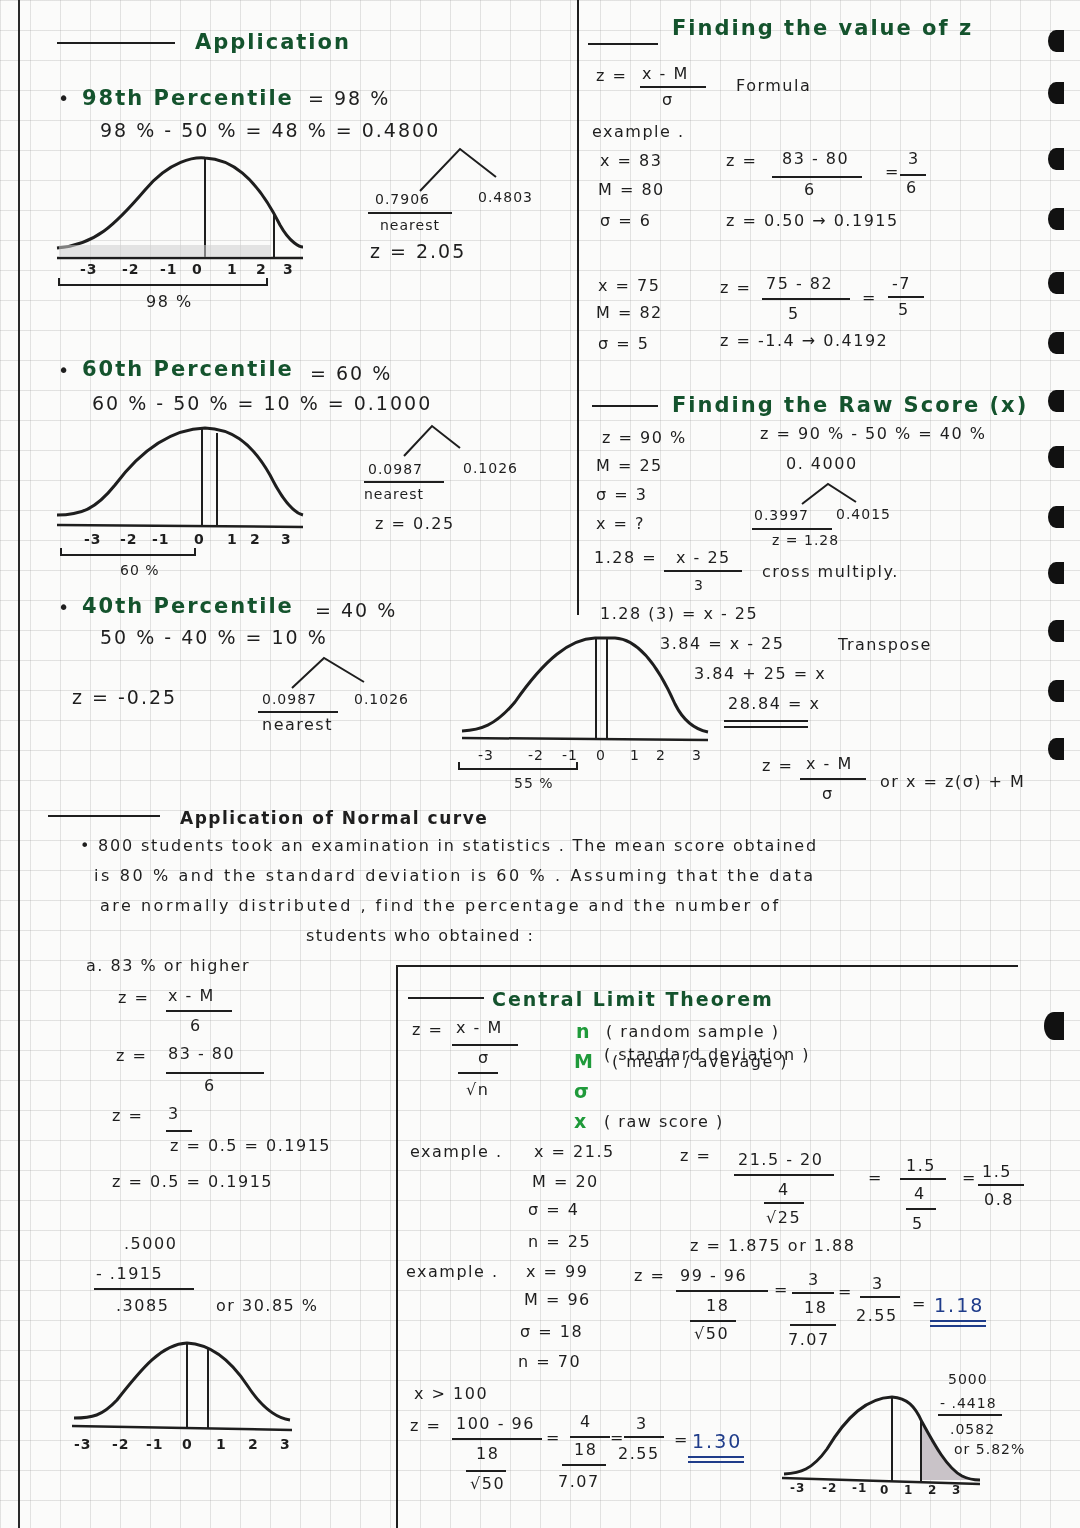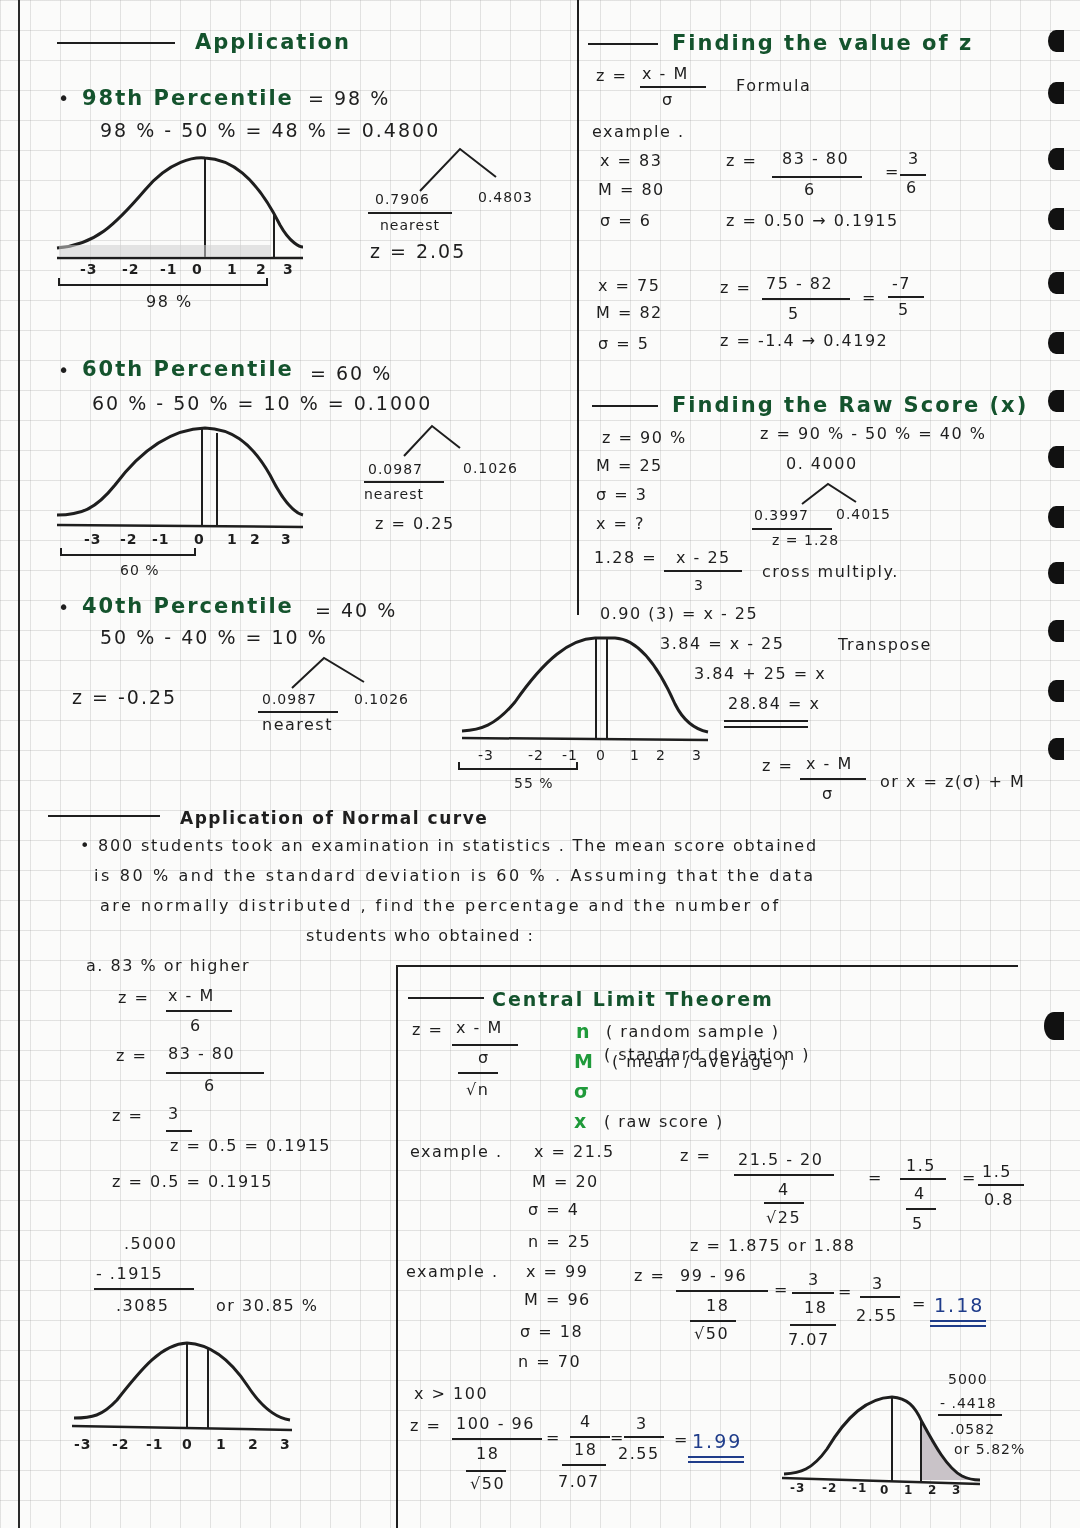--- a/index.html
+++ b/index.html
@@ -144,21 +144,21 @@
     <div class="t xs" style="left:630px;top:748px">1</div>
     <div class="t xs" style="left:656px;top:748px">2</div>
     <div class="t xs" style="left:692px;top:748px">3</div>
   </div>
   <div class="bracket" style="left:458px;top:762px;width:116px"></div>
   <div class="t xs" style="left:514px;top:776px">55 %</div>
 </section>
 
 <section>
   <div class="rule" style="left:588px;top:43px;width:70px"></div>
-  <div class="t h" style="left:672px;top:33px">Finding the value of z</div>
+  <div class="t h" style="left:672px;top:18px">Finding the value of z</div>
   <div class="t sm" style="left:596px;top:68px">z =</div>
   <div class="t sm" style="left:642px;top:66px">x - M</div>
   <div class="frac" style="left:640px;top:86px;width:66px"></div>
   <div class="t sm" style="left:662px;top:92px">σ</div>
   <div class="t sm" style="left:736px;top:78px">Formula</div>
   <div class="t sm" style="left:592px;top:124px">example .</div>
 
   <div class="t sm" style="left:600px;top:153px">x = 83</div>
   <div class="t sm" style="left:598px;top:182px">M = 80</div>
   <div class="t sm" style="left:600px;top:213px">σ = 6</div>
@@ -200,21 +200,21 @@
     </svg>
   <div class="t xs" style="left:754px;top:508px">0.3997</div>
   <div class="t xs" style="left:836px;top:507px">0.4015</div>
   <div class="frac" style="left:752px;top:528px;width:80px"></div>
   <div class="t xs" style="left:772px;top:533px">z = 1.28</div>
   <div class="t sm" style="left:594px;top:550px">1.28 =</div>
   <div class="t sm" style="left:676px;top:550px">x - 25</div>
   <div class="frac" style="left:664px;top:570px;width:78px"></div>
   <div class="t xs" style="left:694px;top:578px">3</div>
   <div class="t sm" style="left:762px;top:564px">cross multiply.</div>
-  <div class="t sm" style="left:600px;top:606px">0.90 (3) = x - 25</div>
+  <div class="t sm" style="left:600px;top:606px">1.28 (3) = x - 25</div>
   <div class="t sm" style="left:660px;top:636px">3.84 = x - 25</div>
   <div class="t sm" style="left:838px;top:637px">Transpose</div>
   <div class="t sm" style="left:694px;top:666px">3.84 + 25 = x</div>
   <div class="t sm" style="left:728px;top:696px">28.84 = x</div>
   <div class="frac" style="left:724px;top:720px;width:84px"></div>
   <div class="frac" style="left:724px;top:726px;width:84px"></div>
   <div class="t sm" style="left:762px;top:758px">z =</div>
   <div class="t sm" style="left:806px;top:756px">x - M</div>
   <div class="frac" style="left:800px;top:778px;width:66px"></div>
   <div class="t sm" style="left:822px;top:786px">σ</div>
@@ -348,21 +348,21 @@
   <div class="t sm" style="left:580px;top:1414px">4</div>
   <div class="frac" style="left:570px;top:1436px;width:40px"></div>
   <div class="t sm" style="left:574px;top:1442px">18</div>
   <div class="frac" style="left:562px;top:1464px;width:44px"></div>
   <div class="t sm" style="left:558px;top:1474px">7.07</div>
   <div class="t sm" style="left:610px;top:1430px">=</div>
   <div class="t sm" style="left:636px;top:1416px">3</div>
   <div class="frac" style="left:624px;top:1436px;width:40px"></div>
   <div class="t sm" style="left:618px;top:1446px">2.55</div>
   <div class="t sm" style="left:674px;top:1432px">=</div>
-  <div class="t" style="left:692px;top:1432px;color:#1f3c8a">1.99</div>
+  <div class="t" style="left:692px;top:1432px;color:#1f3c8a">1.30</div>
   <div class="frac" style="left:688px;top:1456px;width:56px;background:#1f3c8a"></div>
   <div class="frac" style="left:688px;top:1461px;width:56px;background:#1f3c8a"></div>
 
   <svg style="left:782px;top:1394px" width="200" height="90">
     <defs>
         <pattern id="sh" width="4" height="4" patternUnits="userSpaceOnUse">
           <rect width="4" height="4" fill="#c9c3c8"></rect>
         </pattern>
       </defs>
     <path d="M138,28 C150,45 160,65 172,76 C180,82 190,84 196,86 L138,86 Z" fill="url(#sh)"></path>

